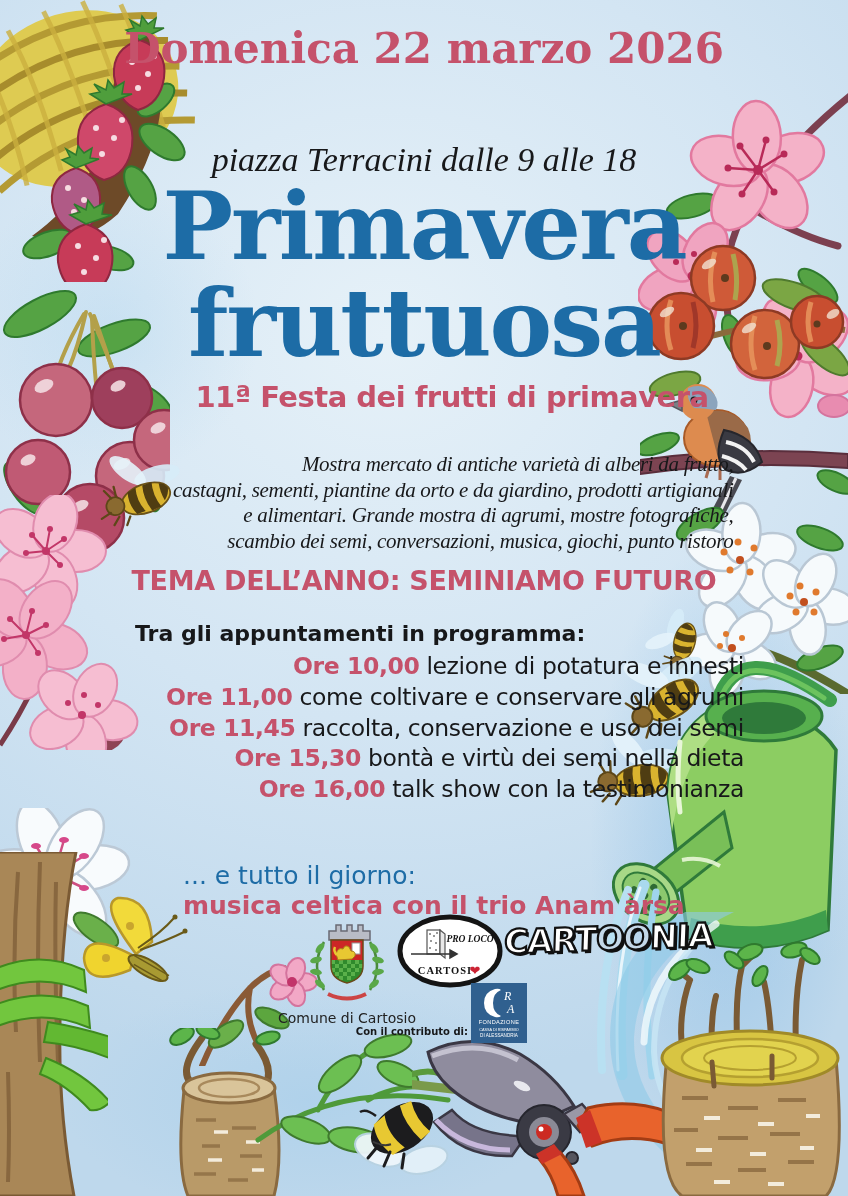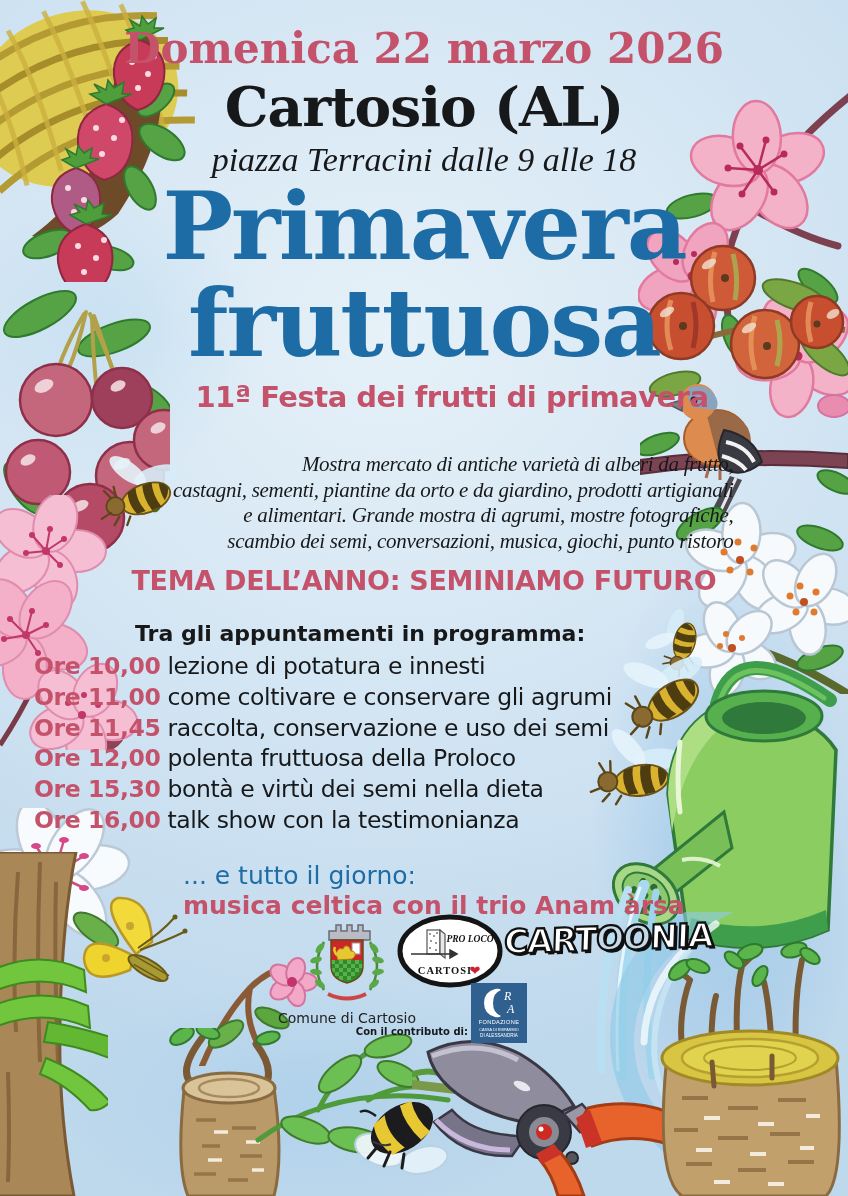--- a/index.html
+++ b/index.html
@@ -23,21 +23,21 @@
   .center-col{left:0;width:848px;text-align:center;}
   .date-line{top:24px;font-family:"DejaVu Serif",serif;font-weight:bold;font-size:42px;color:#c5526b;}
   .place-line{top:74px;font-family:"DejaVu Serif",serif;font-weight:bold;font-size:55px;color:#17181a;letter-spacing:-1px;}
   .venue-line{top:141px;font-family:"Liberation Serif",serif;font-style:italic;font-size:34px;color:#17181a;}
   .main-title{top:178px;font-family:"DejaVu Serif",serif;font-weight:bold;font-size:94px;line-height:97px;color:#1d6ca6;letter-spacing:-2px;}
   .subtitle{top:380px;font-size:29px;font-weight:bold;color:#c5526b;letter-spacing:-0.5px;margin-left:28px;}
   .description{top:452px;left:173px;text-align:right;font-family:"Liberation Serif",serif;font-style:italic;
     font-size:21px;line-height:25.5px;color:#17181a;letter-spacing:-0.3px;}
   .theme-line{top:565px;font-size:27px;font-weight:bold;color:#c5526b;letter-spacing:-0.3px;}
   .program-intro{top:621px;left:135px;text-align:left;font-size:22px;font-weight:bold;color:#17181a;}
-  .program{position:absolute;top:651px;left:34px;width:710px;z-index:10;text-align:left;}
+  .program{position:absolute;top:651px;left:34px;width:710px;z-index:10;text-align:right;}
   .program-row{white-space:nowrap;font-size:23.5px;line-height:30.8px;color:#17181a;letter-spacing:-0.4px;}
   .program-row .time{font-weight:bold;color:#c5526b;margin-right:7px;}
   .program-row.cont{padding-left:55px;}
   .allday-label{top:861px;left:183px;text-align:left;font-size:25px;font-weight:normal;color:#1d6ca6;}
   .allday-text{top:891px;left:183px;text-align:left;font-size:25px;font-weight:bold;color:#c5526b;}
   .logos{position:absolute;inset:0;z-index:12;}
   .comune-label{position:absolute;top:1010px;left:262px;width:170px;text-align:center;font-size:14px;color:#222;}
   .contributo-label{position:absolute;top:1026px;left:318px;width:150px;text-align:right;font-size:10px;font-weight:bold;color:#17181a;}
   .cartoonia{position:absolute;top:920px;left:504px;width:145px;font-weight:900;font-size:33px;
     color:#fff;-webkit-text-stroke:2.2px #101010;text-shadow:2.5px 2.5px 0 #101010;
@@ -609,21 +609,20 @@
     </g>
     <g stroke="#f3ecdc" stroke-width="4">
         <path d="M66,180 h16 M120,186 h16 M168,178 h14 M58,212 h16 M112,216 h16 M162,210 h14 M76,244 h16 M130,246 h16"></path>
       </g>
     <g stroke="#7a5a34" stroke-width="5" stroke-linecap="round">
         <path d="M74,124 l2,24 M134,118 l0,22"></path>
       </g>
   </svg>
 
   <div class="txt center-col date-line">Domenica 22 marzo 2026</div>
-  <div class="txt center-col place-line">Cartosio (AL)</div>
   <div class="txt center-col venue-line">piazza Terracini dalle 9 alle 18</div>
 
   <div class="txt center-col main-title">
     <div>Primavera</div>
     <div>fruttuosa</div>
   </div>
 
   <div class="txt center-col subtitle">11ª Festa dei frutti di primavera</div>
 
   <div class="txt description">
@@ -633,21 +632,20 @@
     <div>scambio dei semi, conversazioni, musica, giochi, punto ristoro</div>
   </div>
 
   <div class="txt center-col theme-line">TEMA DELL’ANNO: SEMINIAMO FUTURO</div>
   <div class="txt program-intro">Tra gli appuntamenti in programma:</div>
 
   <div class="program">
     <div class="program-row"><span class="time">Ore 10,00</span><span class="ptext">lezione di potatura e innesti</span></div>
     <div class="program-row"><span class="time">Ore 11,00</span><span class="ptext">come coltivare e conservare gli agrumi</span></div>
     <div class="program-row"><span class="time">Ore 11,45</span><span class="ptext">raccolta, conservazione e uso dei semi</span></div>
-    <div class="program-row"><span class="time">Ore 12,00</span><span class="ptext">polenta fruttuosa della Proloco</span></div>
     <div class="program-row"><span class="time">Ore 15,30</span><span class="ptext">bontà e virtù dei semi nella dieta</span></div>
     <div class="program-row"><span class="time">Ore 16,00</span><span class="ptext">talk show con la testimonianza</span></div>
   </div>
 
   <div class="txt allday-label">... e tutto il giorno:</div>
   <div class="txt allday-text">musica celtica con il trio Anam àrsa</div>
 
   <div class="logos">
 
     <svg style="position:absolute;left:300px;top:918px" width="94" height="92" viewBox="0 0 94 92">

